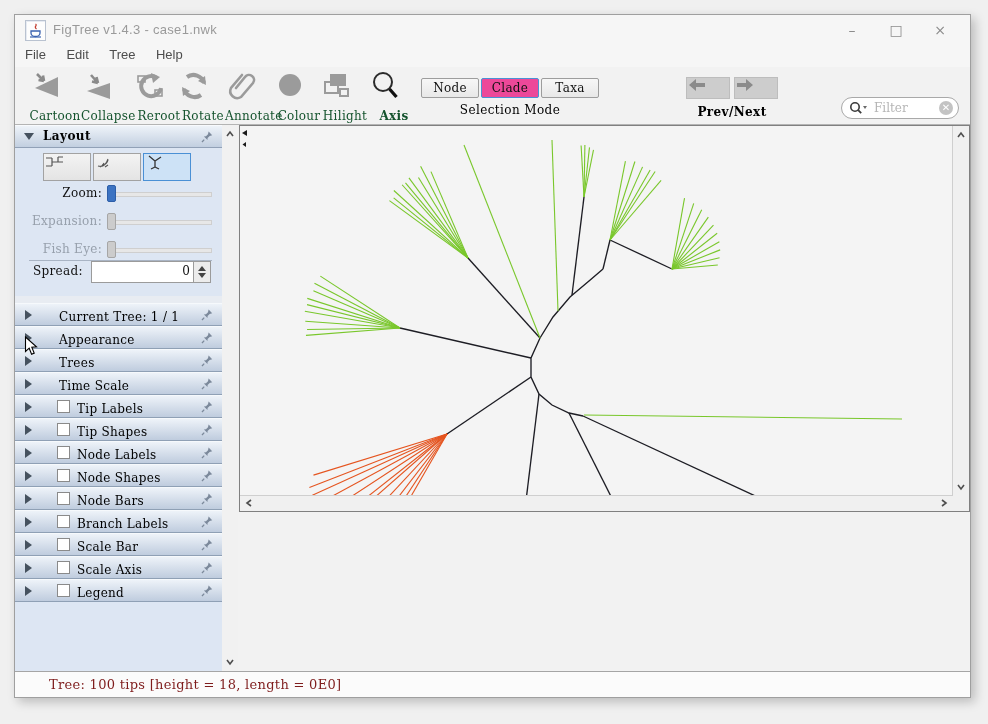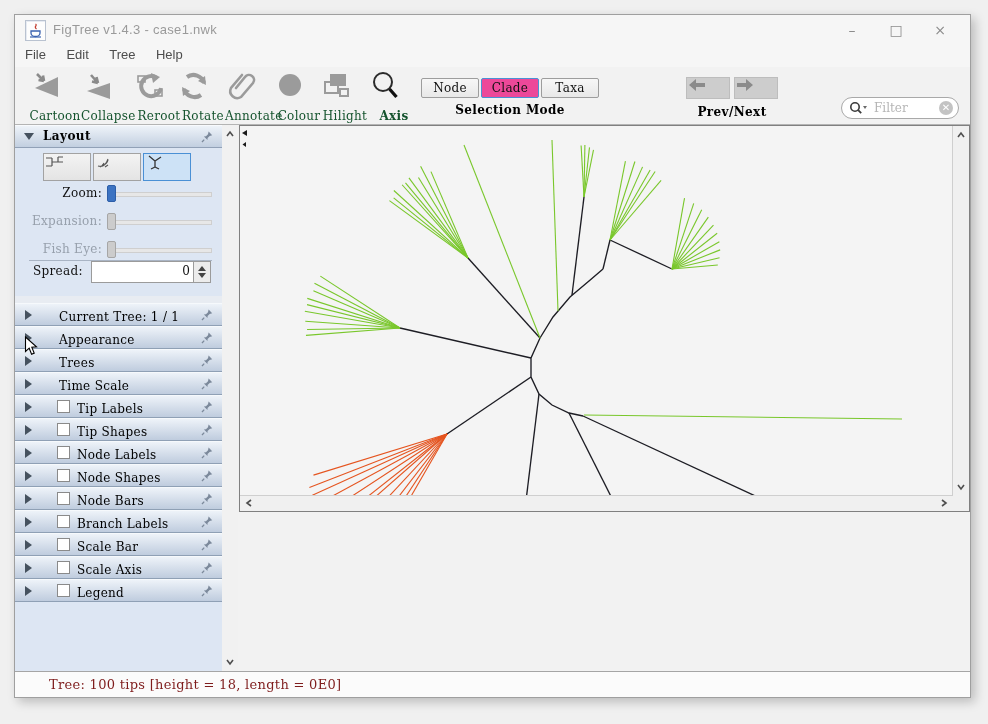--- a/index.html
+++ b/index.html
@@ -18,21 +18,21 @@
   .menuitem:first-child{margin-left:7px;}
   
   .toolbar{position:absolute;left:0;top:52px;width:100%;height:57px;background:#f2f2f2;border-bottom:1px solid #b4b4b4;}
   .trow{position:absolute;top:2px;width:52px;text-align:center;}
   .trow .ticon{display:block;height:36px;margin:0 auto;}
   .tlabel{font-size:12px;color:#14532d;letter-spacing:.3px;white-space:nowrap;}
   .tlabel.bold{font-weight:bold;}
   .selgroup{position:absolute;left:392px;top:10px;width:206px;text-align:center;}
   .selbtn{display:inline-block;min-width:44px;padding:2px 6px;margin:0 1px;font-size:12px;letter-spacing:.3px;background:linear-gradient(#f7f7f7,#e8e8e8);border:1px solid #9d9d9d;border-radius:2px;color:#111;}
   .selbtn.active{background:#ec4899;border:1px solid #4a90d5;}
-  .selcap{margin-top:5px;font-size:12px;font-weight:bold;letter-spacing:.4px;color:#000;}
+  .selcap{margin-top:5px;font-size:12px;font-weight:normal;letter-spacing:.4px;color:#000;}
   .pngroup{position:absolute;left:653px;top:10px;width:128px;text-align:center;}
   .pnbtn{display:inline-block;width:42px;height:20px;margin:0 2px;background:#cdcdcd;border:1px solid #bdbdbd;vertical-align:middle;line-height:18px;}
   .pncap{margin-top:6px;font-size:12px;font-weight:bold;letter-spacing:.4px;color:#000;}
   .filterbox{position:absolute;left:826px;top:30px;width:116px;height:20px;background:#fff;border:1px solid #a9a9a9;border-radius:11px;}
   .filterbox input{position:absolute;left:30px;top:1px;width:62px;height:16px;border:none;outline:none;background:transparent;font-family:"DejaVu Serif",serif;font-size:12px;color:#333;}
   .filterbox input::placeholder{color:#b5b5b5;}
   .fmag{position:absolute;left:7px;top:3px;}
   .fclear{position:absolute;right:5px;top:3px;width:14px;height:14px;border-radius:7px;background:#c3c3c3;color:#fff;font-size:10px;line-height:14px;text-align:center;font-family:"DejaVu Sans",sans-serif;}
   
   .main{position:absolute;left:0;top:110px;width:100%;height:387px;background:#f0f0f0;}

